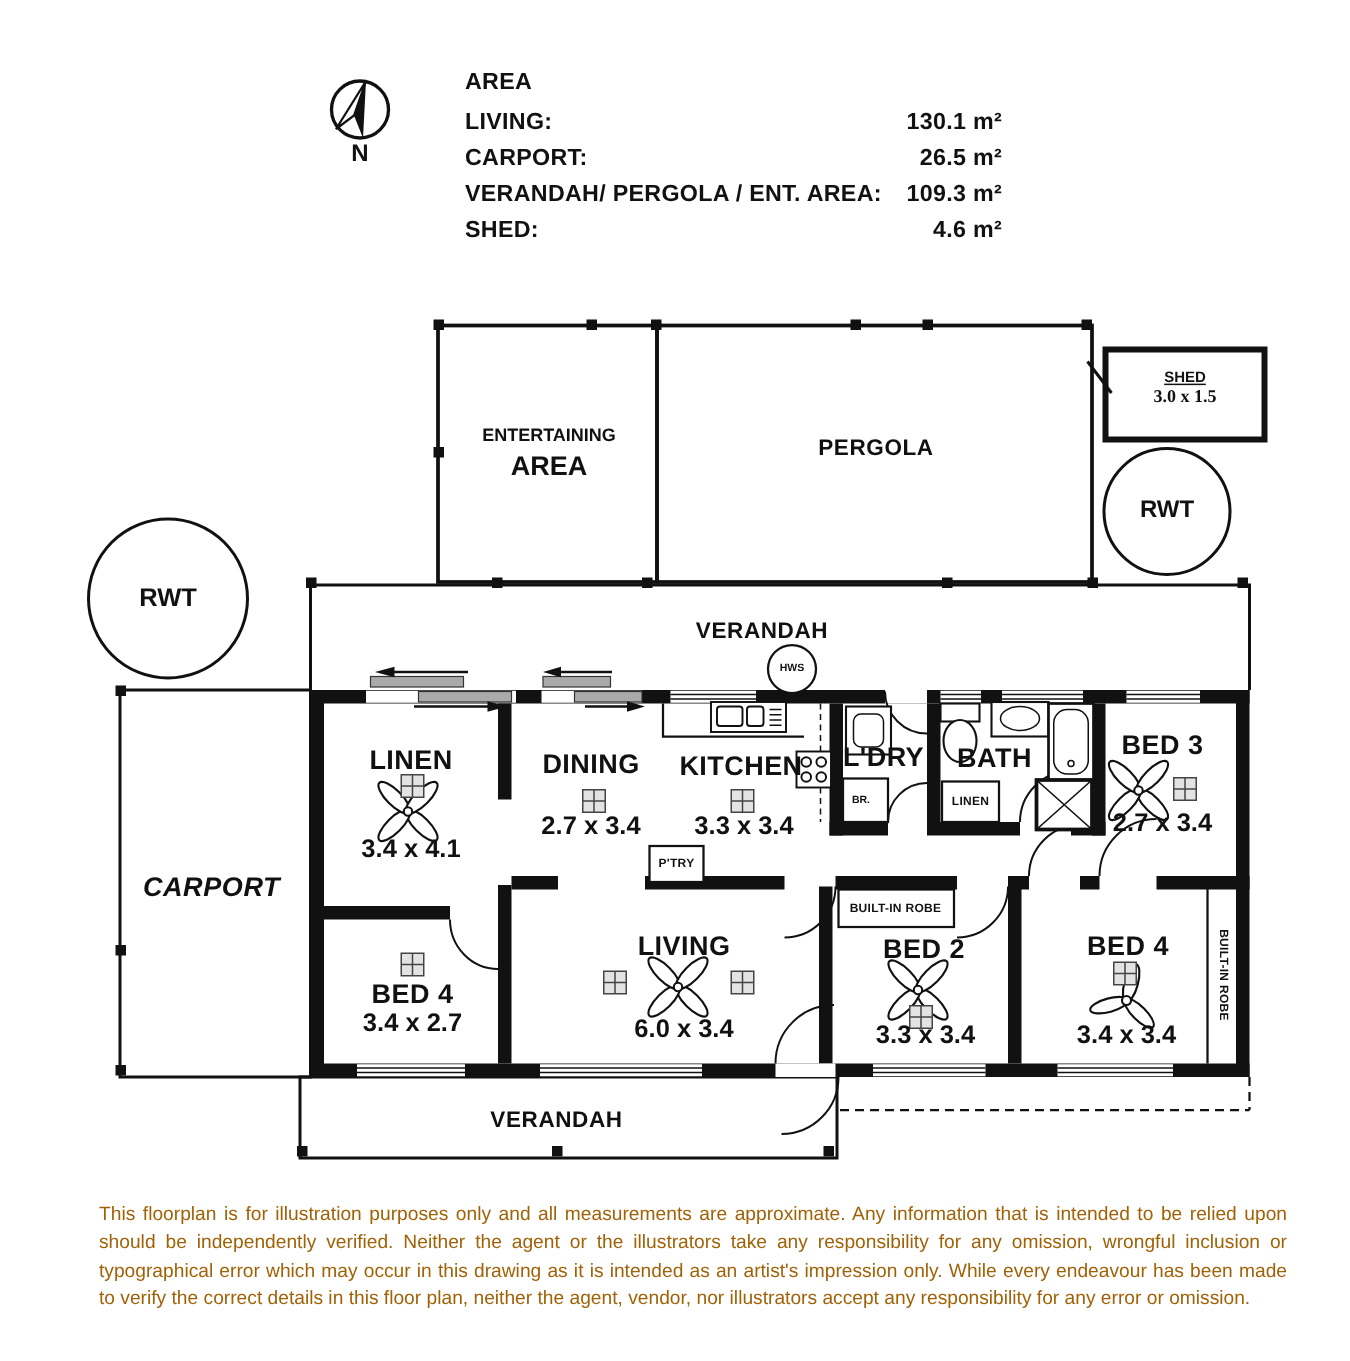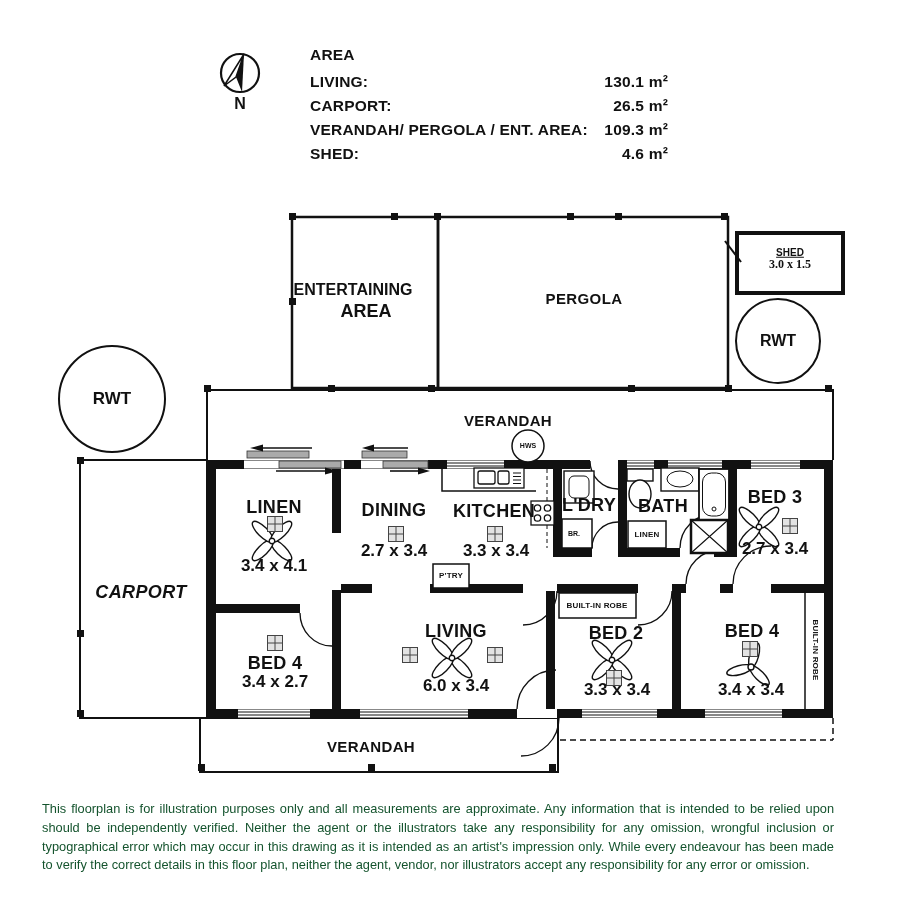--- a/index.html
+++ b/index.html
@@ -12,22 +12,22 @@
   .dims{font-size:17px;}
   .big{font-size:15px;letter-spacing:.4px;}
   .tiny{font-size:8px;letter-spacing:.2px;}
   .teeny{font-size:7px;}
   .vert{transform:translate(-50%,-50%) rotate(90deg);}
   #area-table{position:absolute;left:310px;top:46px;width:358px;font-weight:bold;
               font-size:15.5px;letter-spacing:.2px;}
   #area-table .row{display:flex;justify-content:space-between;margin-bottom:6px;}
   #area-table .title{margin-bottom:9px;}
   #area-table .total{margin-top:10px;}
-  #disclaimer{position:absolute;left:42px;top:800px;width:792px;font-size:12.8px;
-              line-height:1.47;text-align:justify;color:#14532d;}
+  #disclaimer{position:absolute;left:66px;top:800px;width:792px;font-size:12.8px;
+              line-height:1.47;text-align:justify;color:#a16207;}
 </style>
 </head>
 <body>
 
 <div id="plan">
 
 <svg id="linework" width="900" height="907" viewBox="0 0 900 907">
   <defs>
     <g id="vent">
       <rect x="-7.5" y="-7.5" width="15" height="15" fill="#e3e3e3" stroke="#444" stroke-width="1"></rect>
@@ -249,21 +249,21 @@
   <div class="row">
     <span>VERANDAH/ PERGOLA / ENT. AREA:</span>
         <span>109.3 m²</span>
   </div>
   <div class="row">
     <span>SHED:</span>
         <span>4.6 m²</span>
   </div>
 </div>
 
-<div class="lbl" style="left:353px;top:290px;font-size:16px;">ENTERTAINING</div>
+<div class="lbl" style="left:366px;top:290px;font-size:12px;">ENTERTAINING</div>
 <div class="lbl" style="left:366px;top:311px;font-size:18px;">AREA</div>
 <div class="lbl big" style="left:584px;top:299px;">PERGOLA</div>
 <div class="lbl" style="left:790px;top:253px;font-size:10px;text-decoration:underline;">SHED</div>
 <div class="lbl" style="left:790px;top:264px;font-size:12px;font-family:Liberation Serif, serif;">3.0 x 1.5</div>
 <div class="lbl" style="left:112px;top:399px;font-size:17px;">RWT</div>
 <div class="lbl" style="left:778px;top:341px;font-size:16px;">RWT</div>
 <div class="lbl big" style="left:508px;top:421px;">VERANDAH</div>
 <div class="lbl teeny" style="left:528px;top:446px;">HWS</div>
 <div class="lbl big" style="left:141px;top:592px;font-size:18px;font-style:italic;">CARPORT</div>
 <div class="lbl big" style="left:371px;top:747px;">VERANDAH</div>

